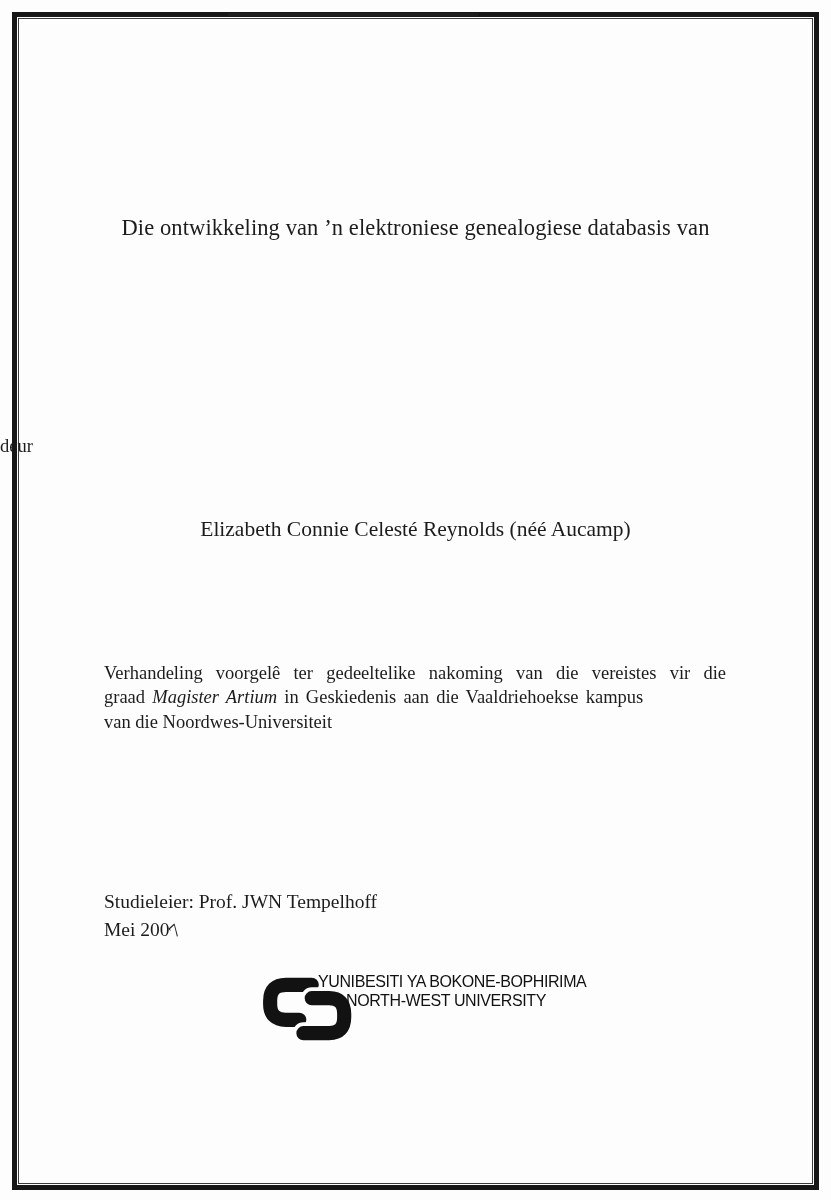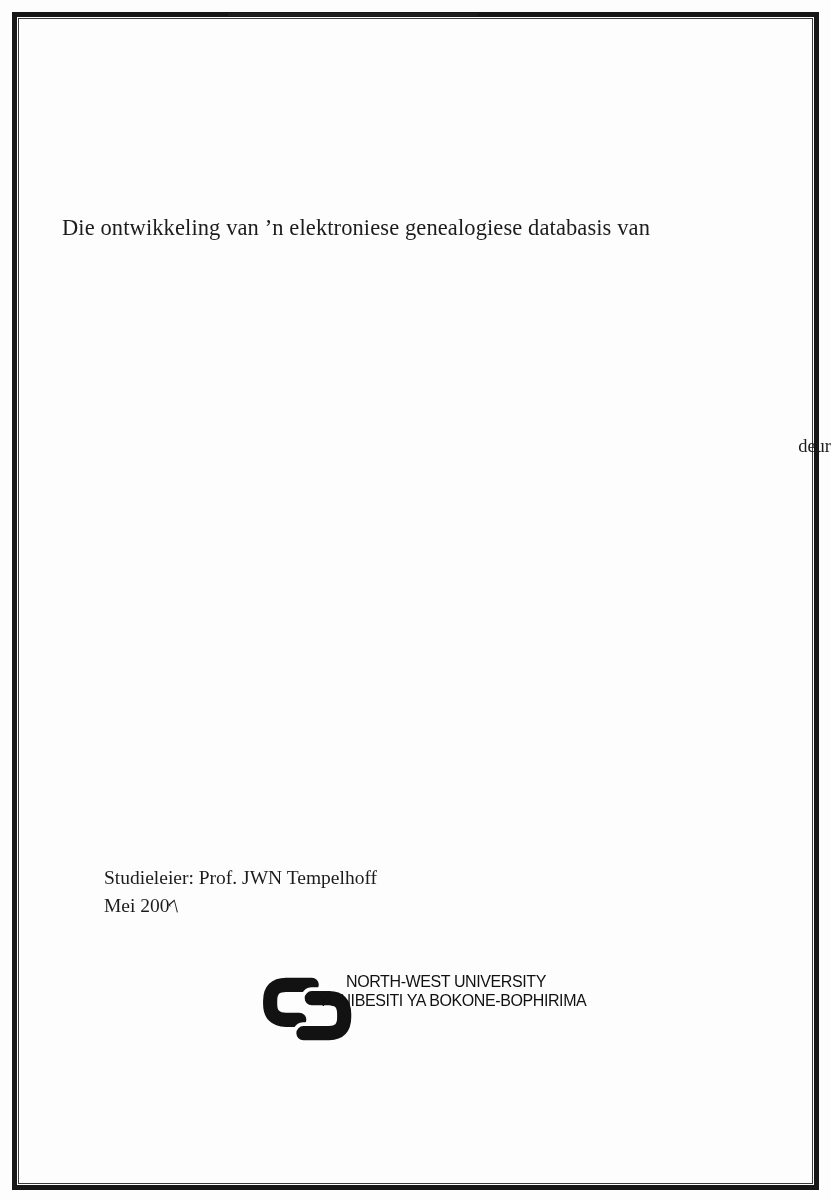--- a/index.html
+++ b/index.html
@@ -31,30 +31,30 @@
     position: absolute;
     top: 13px; left: 228px;
     width: 250px; height: 3px;
     background: #222;
     opacity: 0.65;
   }
 
   .title-block {
     position: absolute;
     top: 208px; left: 62px; right: 62px;
-    text-align: left;
+    text-align: center;
     font-size: 22.5px;
     letter-spacing: 0.1px;
   }
   .title-line { line-height: 40px; white-space: nowrap; }
 
   .byline {
     position: absolute;
     top: 436px; left: 0; right: 0;
-    text-align: right;
+    text-align: left;
     font-size: 18.5px;
   }
 
   .author {
     position: absolute;
     top: 517px; left: 0; right: 0;
     text-align: center;
     font-size: 21.5px;
   }
 
@@ -67,21 +67,21 @@
   }
   .just {
     text-align: justify;
     text-align-last: justify;
   }
   .wide-words { word-spacing: 2.5px; }
   .em { font-style: italic; }
 
   .supervisor-block {
     position: absolute;
-    top: 864px; left: 104px;
+    top: 888px; left: 104px;
     font-size: 19.5px;
     line-height: 28px;
   }
   .date-digit {
     display: inline-block;
     transform: rotate(-42deg) scaleY(0.92);
     transform-origin: 55% 55%;
     margin-left: 1px;
   }
 
@@ -116,35 +116,41 @@
     <div class="frame-inner"></div>
   </div>
   <div class="smudge-top"></div>
 
   <div class="title-block">
     <div class="title-line">Die ontwikkeling van ’n elektroniese genealogiese databasis van</div>
   </div>
 
   <div class="byline">deur</div>
 
+  <div class="author">Elizabeth Connie Celesté Reynolds (néé Aucamp)</div>
 
+  <div class="submission">
+    <div class="just">Verhandeling voorgelê ter gedeeltelike nakoming van die vereistes vir die</div>
+    <div class="wide-words"><span>graad </span><span class="em">Magister Artium</span><span> in Geskiedenis aan die Vaaldriehoekse kampus</span></div>
+    <div>van die Noordwes-Universiteit</div>
+  </div>
 
   <div class="supervisor-block">
     <div>Studieleier: Prof. JWN Tempelhoff</div>
     <div><span>Mei 200</span><span class="date-digit">7</span></div>
   </div>
 
   <div class="logo-block">
     <svg class="logo-mark" width="104" height="84" viewBox="0 0 125 100" aria-hidden="true">
 
       <path d="M 67 21 H 36 Q 17 21 17 40 V 44 Q 17 63 36 63 H 52" fill="none" stroke="#121212" stroke-width="17" stroke-linecap="round"></path>
 
       <path d="M 57 79 H 88 Q 106 79 106 60 V 56 Q 106 37 88 37 H 67" fill="none" stroke="#fdfdfd" stroke-width="26" stroke-linecap="round"></path>
 
       <path d="M 57 79 H 88 Q 106 79 106 60 V 56 Q 106 37 88 37 H 67" fill="none" stroke="#121212" stroke-width="17" stroke-linecap="round"></path>
     </svg>
     <div class="logo-text">
+      <div>YUNIBESITI YA BOKONE-BOPHIRIMA</div>
       <div>NORTH-WEST UNIVERSITY</div>
-      <div>YUNIBESITI YA BOKONE-BOPHIRIMA</div>
     </div>
   </div>
 
 </div>
 
 </body></html>

